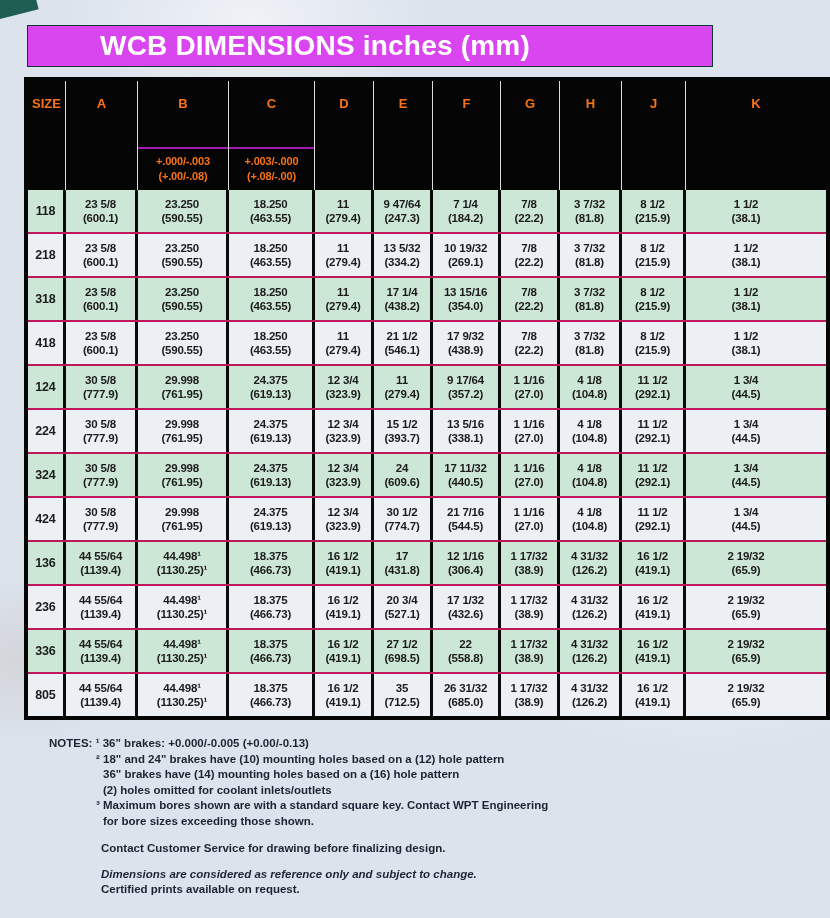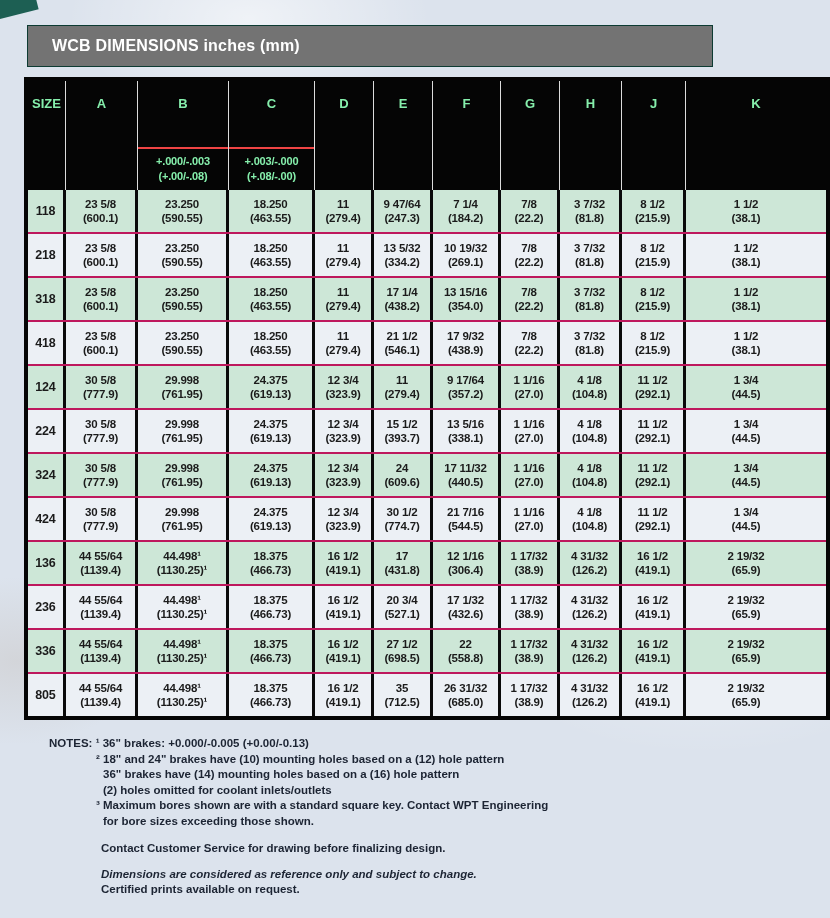--- a/index.html
+++ b/index.html
@@ -13,40 +13,40 @@
       radial-gradient(ellipse 320px 160px at 85% 70%, rgba(255,255,255,.35), rgba(255,255,255,0) 70%),
       #dce3ed;
     position:relative; overflow:hidden;
   }
   .corner-wedge {
     position:absolute; left:-16px; top:-12px; width:52px; height:28px;
     background:#1d5f53; transform:rotate(-14deg);
   }
   .title-bar {
     position:absolute; left:27px; top:25px; width:686px; height:42px;
-    background:#737373; border:1px solid #0d3b33;
-    display:flex; align-items:center; padding-left:24px;
-    color:#ffffff; font-weight:bold; font-size:16px; letter-spacing:.2px;
+    background:#d946ef; border:1px solid #0d3b33;
+    display:flex; align-items:center; padding-left:72px;
+    color:#ffffff; font-weight:bold; font-size:28px; letter-spacing:.2px;
   }
   .dim-table {
     position:absolute; left:24px; top:77px; width:806px; height:643px;
     border:4px solid #050505; background:#050505;
   }
   .thead {
-    display:grid; height:109px; background:#050505; color:#86efac;
+    display:grid; height:109px; background:#050505; color:#f97316;
     grid-template-columns:38px 72px 91px 86px 59px 59px 68px 59px 62px 64px 1fr;
   }
   .th {
     position:relative; border-right:1.5px solid #dcdcdc;
     text-align:center; font-weight:bold; font-size:13px; padding-top:15px;
   }
   .th:last-child { border-right:none; }
   .tol {
     position:absolute; left:0; right:0; bottom:0; height:43px;
-    border-top:2px solid #ef4444;
+    border-top:2px solid #a21caf;
     font-size:11px; font-weight:bold; line-height:15px; padding-top:5px;
     white-space:pre-line; letter-spacing:-.2px;
   }
   .tbody { display:flex; flex-direction:column; gap:2px; background:#be185d; }
   .tr {
     display:grid; height:42px;
     grid-template-columns:38px 72px 91px 86px 59px 59px 68px 59px 62px 64px 1fr;
   }
   .tr.green .td { background:#cde7d7; }
   .tr.white .td { background:#ecf0f5; }

